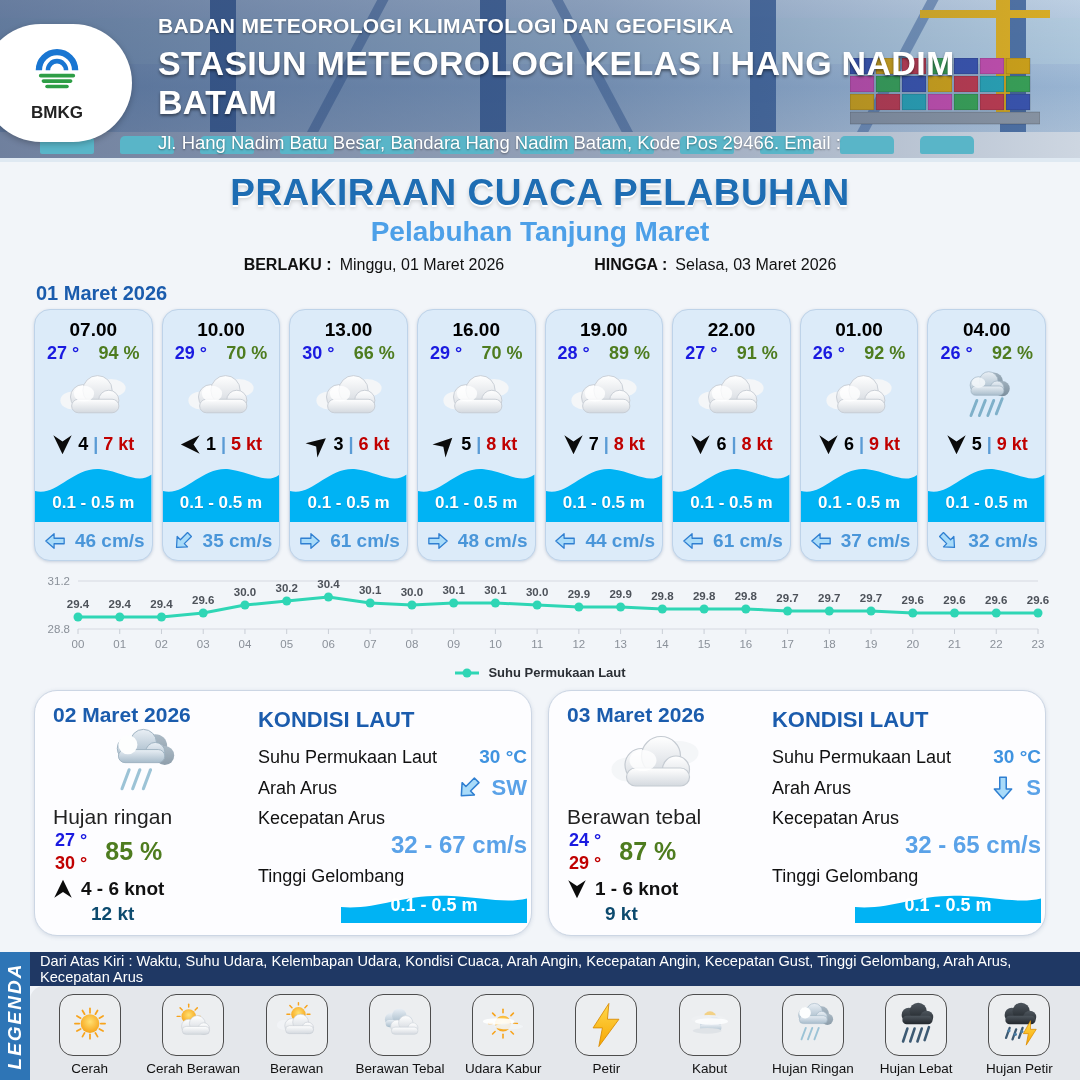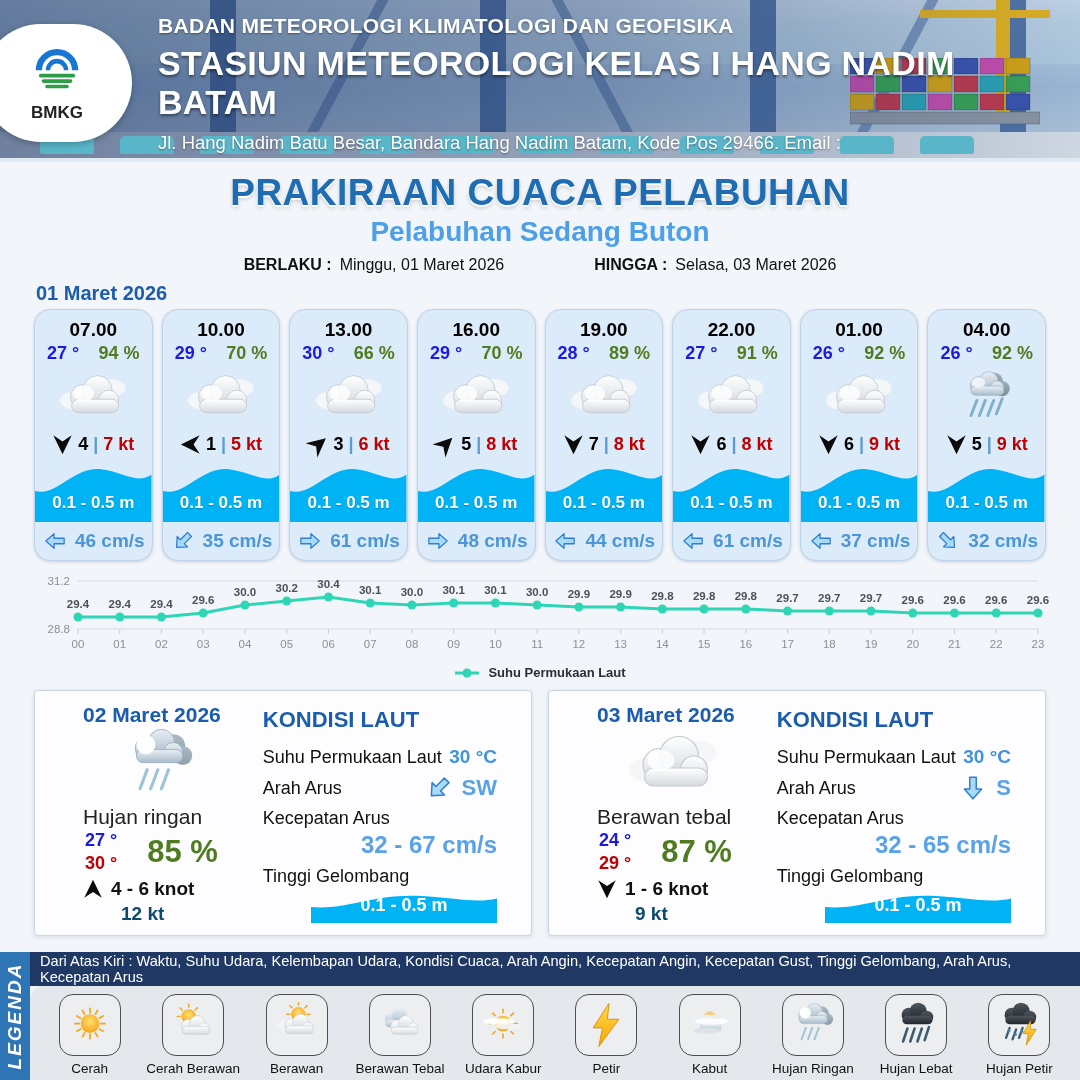--- a/index.html
+++ b/index.html
@@ -57,30 +57,30 @@
   
   .chart-wrap{margin:6px 30px 0 30px;}
   .chart-wrap svg.chart{width:1020px;height:96px;display:block;}
   svg text.ax{font-size:11.5px;fill:#8a9099;}
   svg text.vlab{font-size:11.5px;font-weight:bold;fill:#4d525a;}
   .chart-legend{display:flex;align-items:center;justify-content:center;gap:8px;margin-top:2px;font-size:13px;color:#2b2f35;font-weight:bold;}
   .chart-legend .key{width:26px;height:10px;}
 
   
   .panels{display:flex;gap:16px;margin:10px 34px 0 34px;}
-  .daypanel{flex:1;background:#fdfdff;border:1.5px solid #ccd6e4;border-radius:4px;height:246px;display:flex;padding:12px 34px;box-shadow:0 1px 4px rgba(70,100,140,.18);}
+  .daypanel{flex:1;background:#fdfdff;border:1.5px solid #ccd6e4;border-radius:23px;height:246px;display:flex;padding:12px 4px;box-shadow:0 1px 4px rgba(70,100,140,.18);}
   .dp-left{width:42%;display:flex;flex-direction:column;}
   .dp-date{font-size:21px;font-weight:bold;color:#1b5cad;margin-left:14px;}
   .dp-icon{height:78px;display:flex;justify-content:center;}
   .dp-icon svg{width:96px;height:76px;}
   .dp-desc{font-size:21px;color:#222;margin:2px 0 0 14px;}
   .dp-temps{display:flex;align-items:center;gap:18px;margin-left:16px;}
   .dp-tcol{display:flex;flex-direction:column;font-size:18px;font-weight:bold;line-height:1.25;}
   .tmin{color:#1a1ae0;} .tmax{color:#c00000;}
-  .dp-hum{font-size:31px;font-weight:bold;color:#4e7c1f;margin-left:12px;}
+  .dp-hum{font-size:25px;font-weight:bold;color:#4e7c1f;}
   .dp-wind{display:flex;align-items:center;gap:8px;margin:4px 0 0 14px;font-size:19px;font-weight:bold;color:#111;}
   .dp-wind svg{width:20px;height:20px;}
   .dp-gust{margin:3px 0 0 52px;font-size:19px;font-weight:bold;color:#0c4a6e;}
   .dp-right{width:58%;padding-left:14px;display:flex;flex-direction:column;}
   .kl-head{font-size:22px;font-weight:bold;color:#1b5cad;margin:4px 0 6px 0;}
   .kl-row{display:flex;justify-content:space-between;align-items:center;font-size:18px;color:#111;margin-top:7px;}
   .kl-val{color:#3f93e0;font-weight:bold;font-size:19px;}
   .kl-dir{display:flex;align-items:center;gap:8px;color:#5aa2e8;font-weight:bold;font-size:22px;}
   .kl-dir svg{width:30px;height:26px;}
   .kl-speed{text-align:right;color:#5aa2e8;font-weight:bold;font-size:24px;margin-top:2px;}
@@ -404,21 +404,21 @@
     </div>
     <div class="hdr-text">
       <div class="hdr-line1">BADAN METEOROLOGI KLIMATOLOGI DAN GEOFISIKA</div>
       <div class="hdr-line2">STASIUN METEOROLOGI KELAS I HANG NADIM BATAM</div>
       <div class="hdr-line3">Jl. Hang Nadim Batu Besar, Bandara Hang Nadim Batam, Kode Pos 29466. Email : stamet.hangnadim@bmkg.go.id</div>
     </div>
   </header>
 
   <div class="title-block">
     <div class="main-title">PRAKIRAAN CUACA PELABUHAN</div>
-    <div class="sub-title">Pelabuhan Sedang Buton</div>
+    <div class="sub-title">Pelabuhan Tanjung Maret</div>
     <div class="validity">
       <div><b>BERLAKU :</b><span class="val">Minggu, 01 Maret 2026</span></div>
       <div><b>HINGGA :</b><span class="val">Selasa, 03 Maret 2026</span></div>
     </div>
   </div>
 
   <div class="date-label">01 Maret 2026</div>
   <div class="cards">
 
     <div class="fcard">

